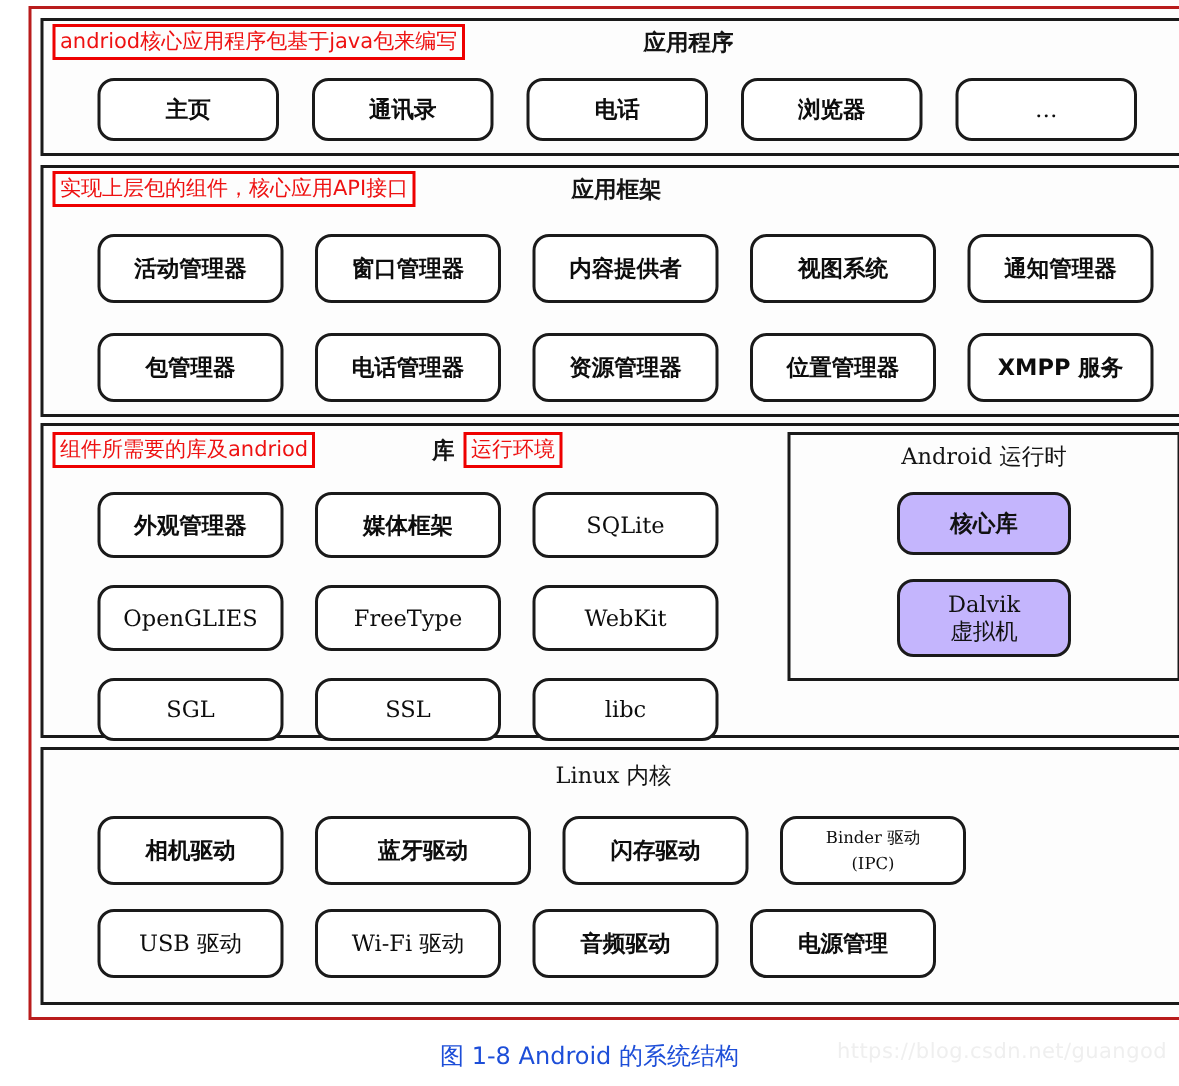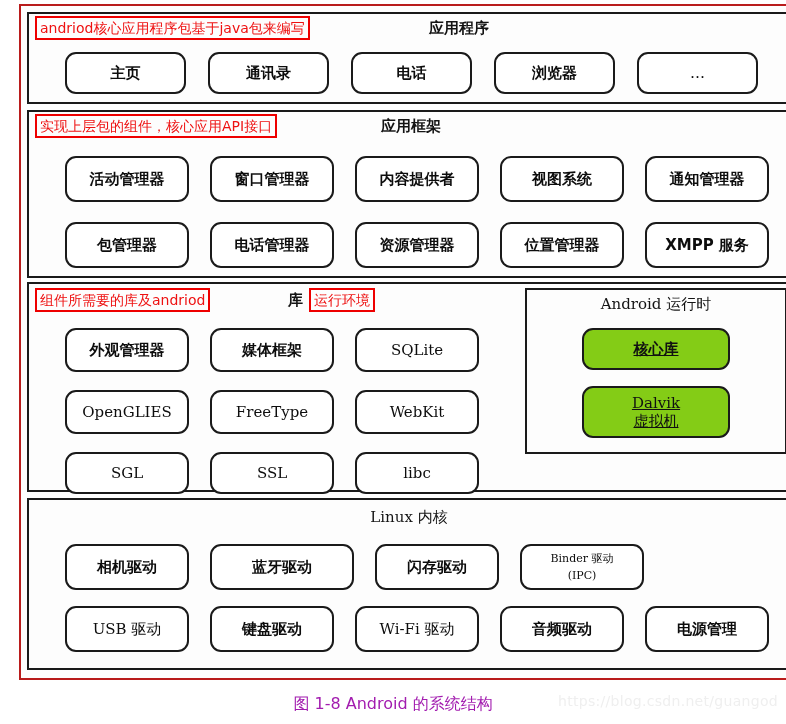--- a/index.html
+++ b/index.html
@@ -119,46 +119,45 @@
     left: 0; right: 0; top: 5px;
     text-align: center;
     font-size: 15px;
     font-family: "DejaVu Serif", "Liberation Serif", serif;
     color: #141414;
   }
   .rt-box {
     position: absolute;
     left: 50%;
     transform: translateX(-50%);
-    width: 148px;
+    width: 116px;
     border: 2px solid #1a1a1a;
     border-radius: 11px;
-    background: #84cc16;
+    background: #c4b5fd;
     display: flex;
     align-items: center;
     justify-content: center;
     text-align: center;
     font-size: 15px;
     line-height: 18px;
     white-space: pre-line;
     font-family: "DejaVu Serif", "Liberation Serif", serif;
-    text-decoration: underline;
   }
   #rt-core { top: 38px; height: 42px; font-family: "DejaVu Sans", "Liberation Sans", sans-serif; font-weight: bold; }
   #rt-dalvik { top: 96px; height: 52px; }
 
   
   #caption {
     position: absolute;
     left: 0; right: 0;
     top: 694px;
     text-align: center;
     font-family: "DejaVu Sans", "Liberation Sans", sans-serif;
     font-size: 16px;
-    color: #a21caf;
+    color: #1d4ed8;
   }
   #watermark {
     position: absolute;
     right: 8px;
     top: 693px;
     font-family: "DejaVu Sans", "Liberation Sans", sans-serif;
     font-size: 14px;
     color: #efefef;
     letter-spacing: 0.3px;
   }
@@ -246,21 +245,20 @@
     <div class="row" style="left:36px; top:44px;">
       <div class="box cjk" style="width:124px; height:46px; margin-right:21px;">相机驱动</div>
       <div class="box cjk" style="width:144px; height:46px; margin-right:21px;">蓝牙驱动</div>
       <div class="box cjk" style="width:124px; height:46px; margin-right:21px;">闪存驱动</div>
       <div class="box" style="width:124px; height:46px; font-size:11px;">Binder 驱动
 (IPC)</div>
     </div>
 
     <div class="row" style="left:36px; top:106px;">
       <div class="box" style="width:124px; height:46px; margin-right:21px;">USB 驱动</div>
-      <div class="box cjk" style="width:124px; height:46px; margin-right:21px;">键盘驱动</div>
       <div class="box" style="width:124px; height:46px; margin-right:21px;">Wi-Fi 驱动</div>
       <div class="box cjk" style="width:124px; height:46px; margin-right:21px;">音频驱动</div>
       <div class="box cjk" style="width:124px; height:46px;">电源管理</div>
     </div>
   </div>
 
 </div>
 
 <div id="caption">图 1-8   Android 的系统结构</div>
 <div id="watermark">https://blog.csdn.net/guangod</div>

